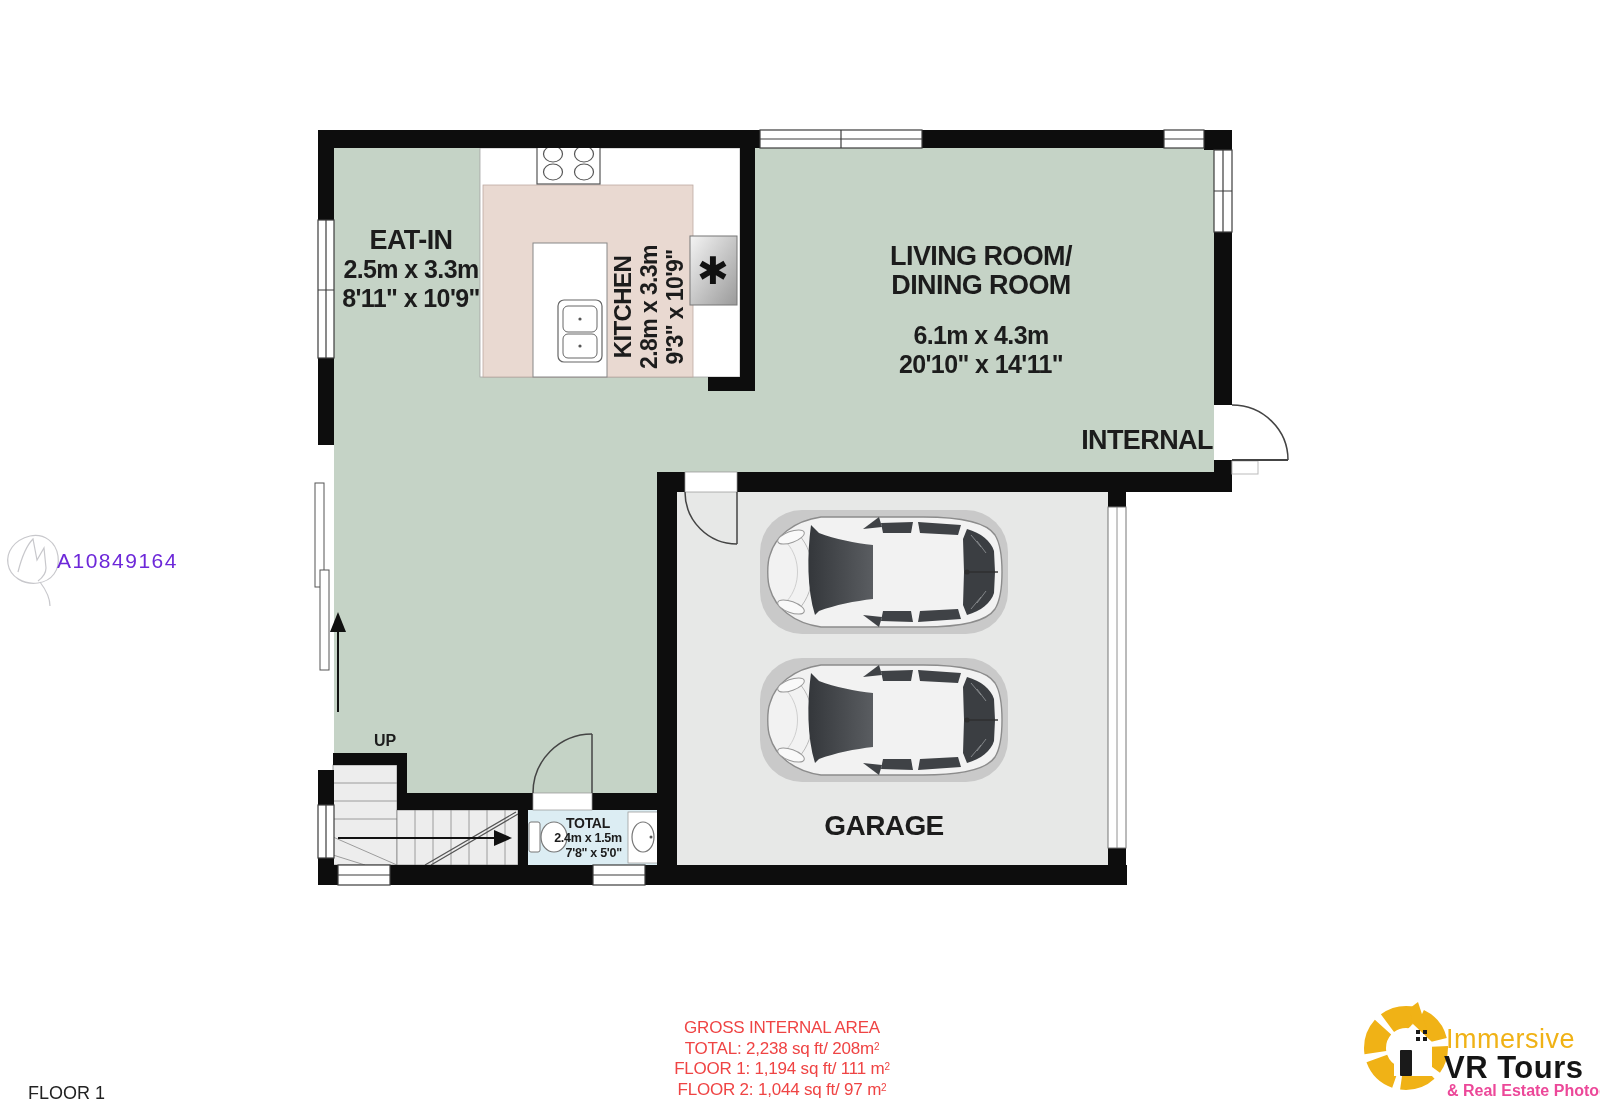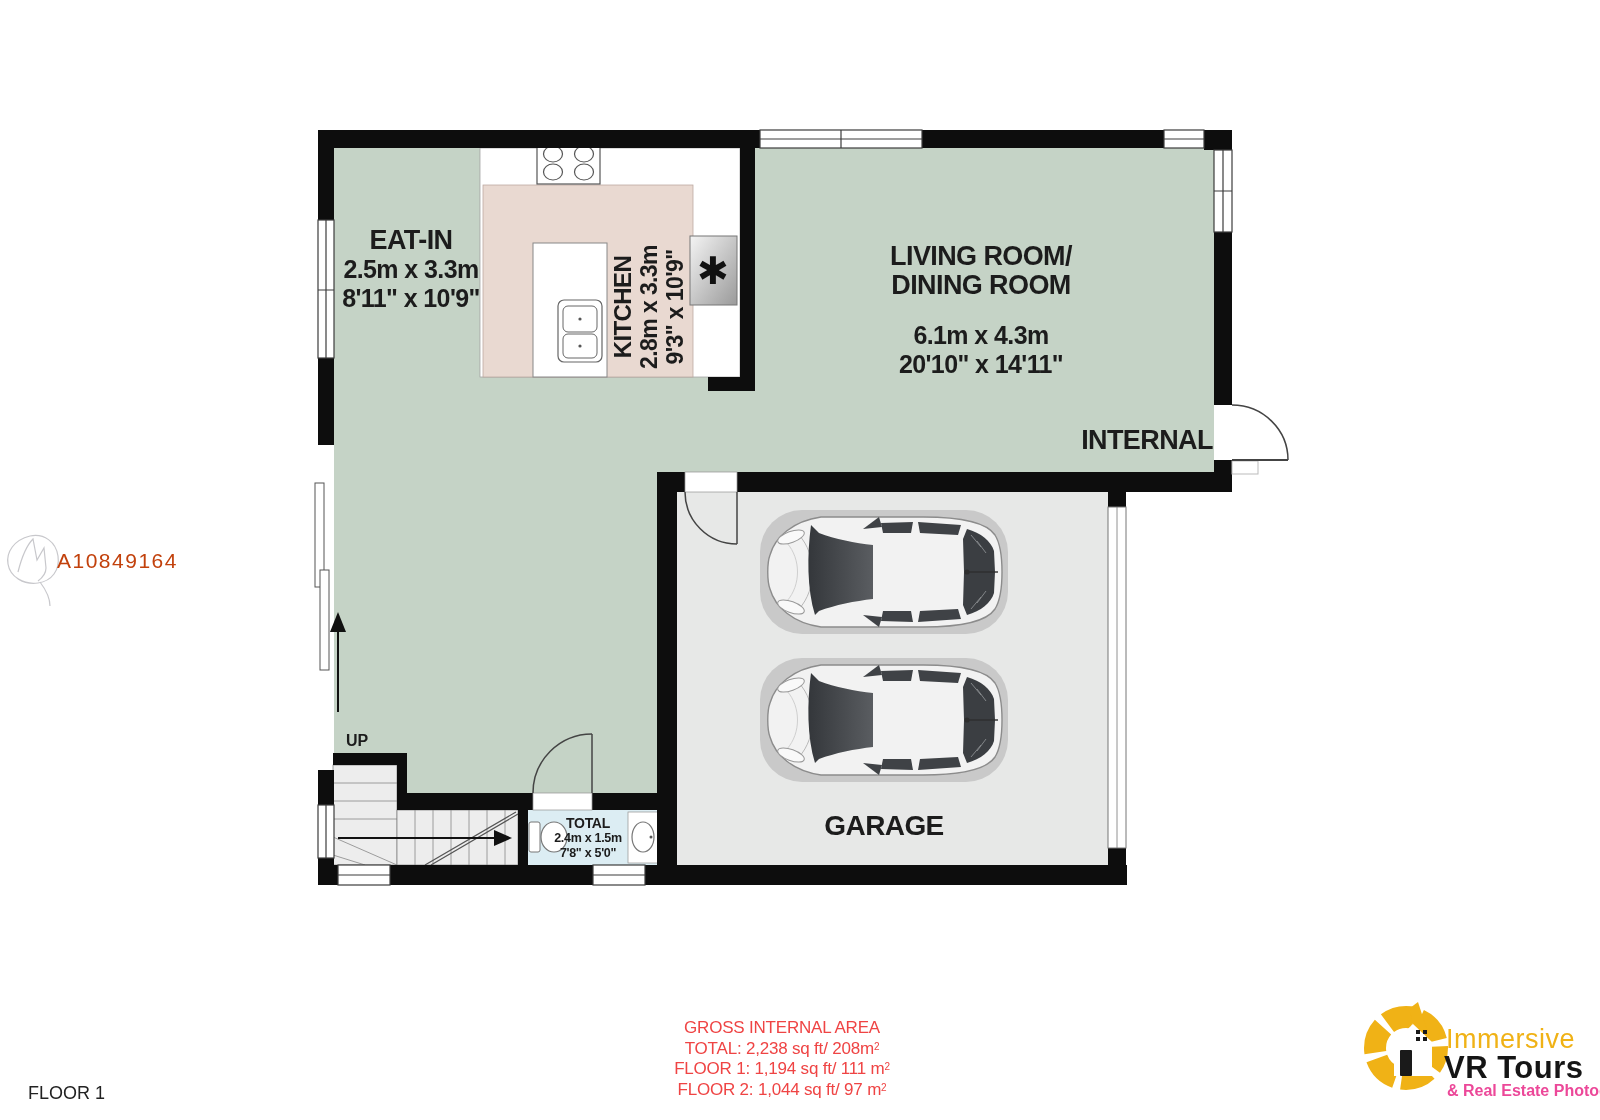--- a/index.html
+++ b/index.html
@@ -10,32 +10,32 @@
   .lbl{position:absolute;color:#1c1c1c;font-weight:700;letter-spacing:-0.6px;
        text-align:center;white-space:nowrap;line-height:29px;}
   .ctr{transform:translateX(-50%);}
   .rname{font-size:27px;}
   .rdim{font-size:25px;}
   .kitchen-lbl{transform:translate(-50%,-50%) rotate(-90deg);line-height:26px;}
   .kname{font-size:24px;}
   .kdim{font-size:23px;}
   .bath-lbl{line-height:15px;letter-spacing:-0.3px;}
   .bname{font-size:14px;}
-  .bdim{font-size:12.5px;}
-  .up-lbl{font-size:16px;line-height:16px;letter-spacing:0;}
+  .bdim{font-size:12.5px;text-align:right;}
+  .up-lbl{font-size:16px;line-height:16px;letter-spacing:0;margin-left:28px;}
   .garage-name{font-size:28px;}
   .entrance-lbl{font-size:27px;}
   .fridge-sym{position:absolute;font-size:38px;color:#111;font-weight:400;
               transform:translate(-50%,-50%);}
   .footer{position:absolute;left:782px;top:1019px;transform:translateX(-50%);
           text-align:center;color:#ef4444;font-size:17px;line-height:18.5px;
           letter-spacing:-0.2px;white-space:nowrap;}
   .footer sup{font-size:10px;vertical-align:4px;}
   .floor-tag{position:absolute;left:28px;top:1083px;font-size:18px;color:#222;}
-  .mls-num{position:absolute;left:57px;top:549px;font-size:21px;color:#c2410c;
+  .mls-num{position:absolute;left:57px;top:549px;font-size:21px;color:#6d28d9;
            letter-spacing:1.5px;}
   .copyright{position:absolute;right:16px;top:1083px;font-size:29px;color:#1d4ed8;
              z-index:5;white-space:nowrap;margin-top:38px;}
   .logo-txt{position:absolute;white-space:nowrap;z-index:4;}
   .logo-immersive{left:1446px;top:1024px;font-size:27px;color:#f0b216;letter-spacing:0.5px;}
   .logo-vrtours{left:1444px;top:1050px;font-size:31px;font-weight:700;color:#151515;
                 letter-spacing:0.5px;}
   .logo-sub{left:1447px;top:1082px;font-size:16px;font-weight:700;color:#ec4899;}
 </style>
 </head>

